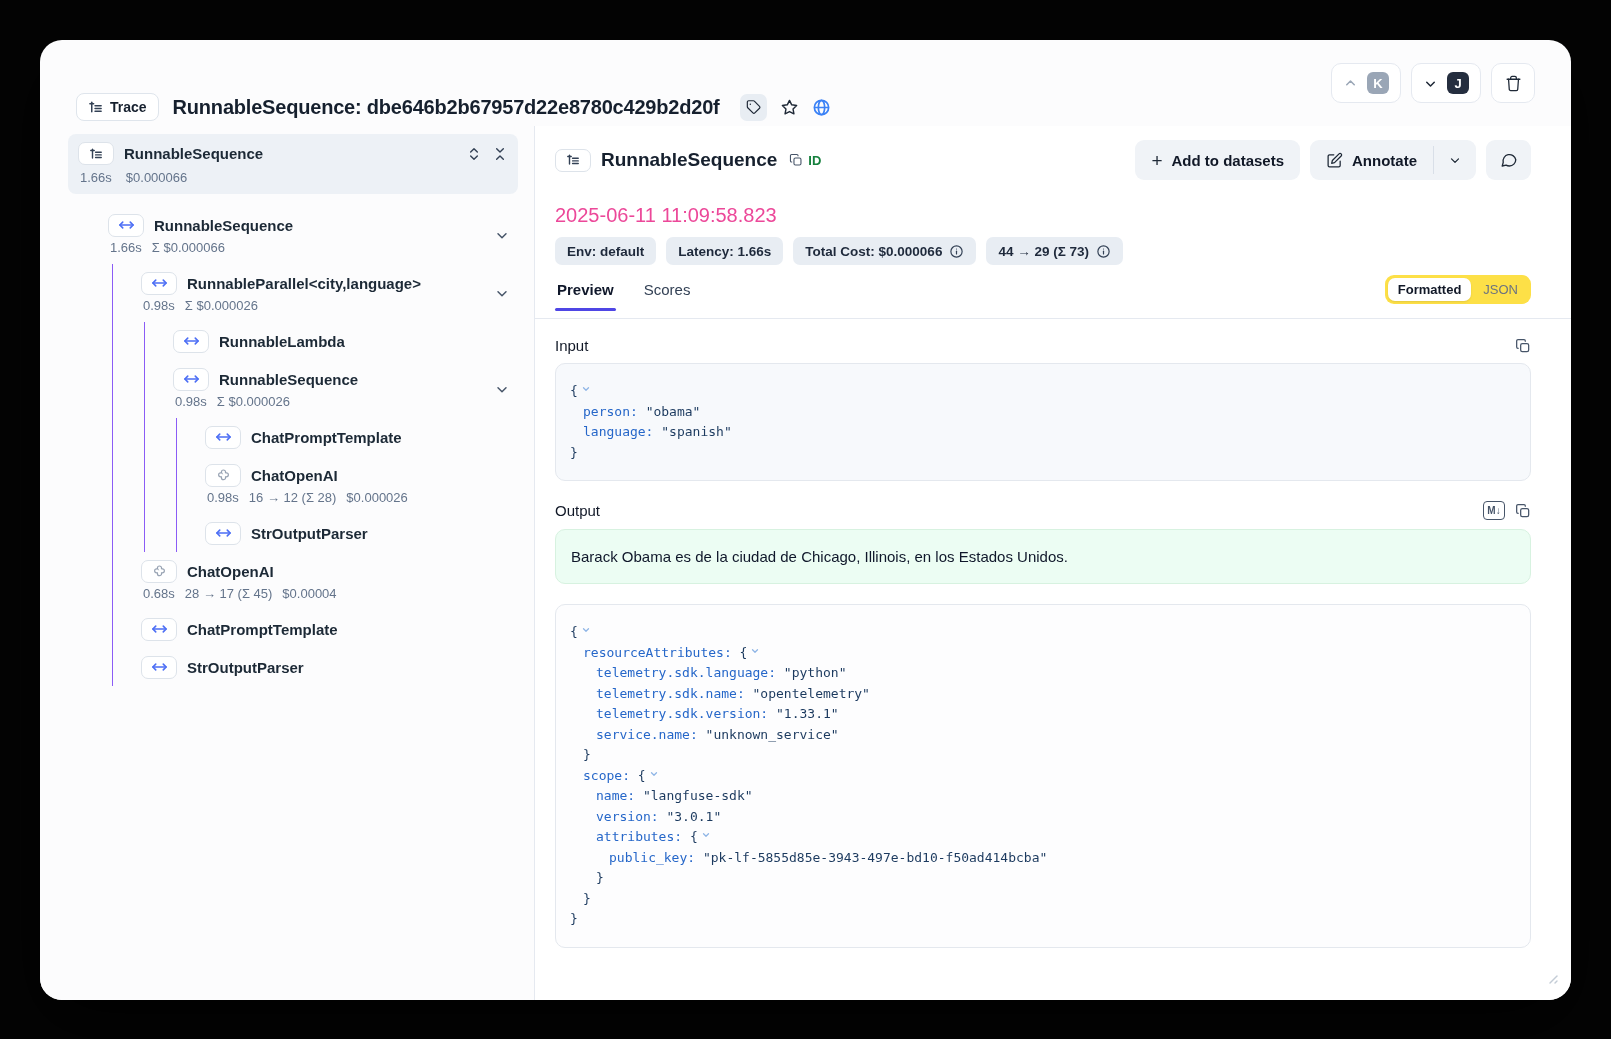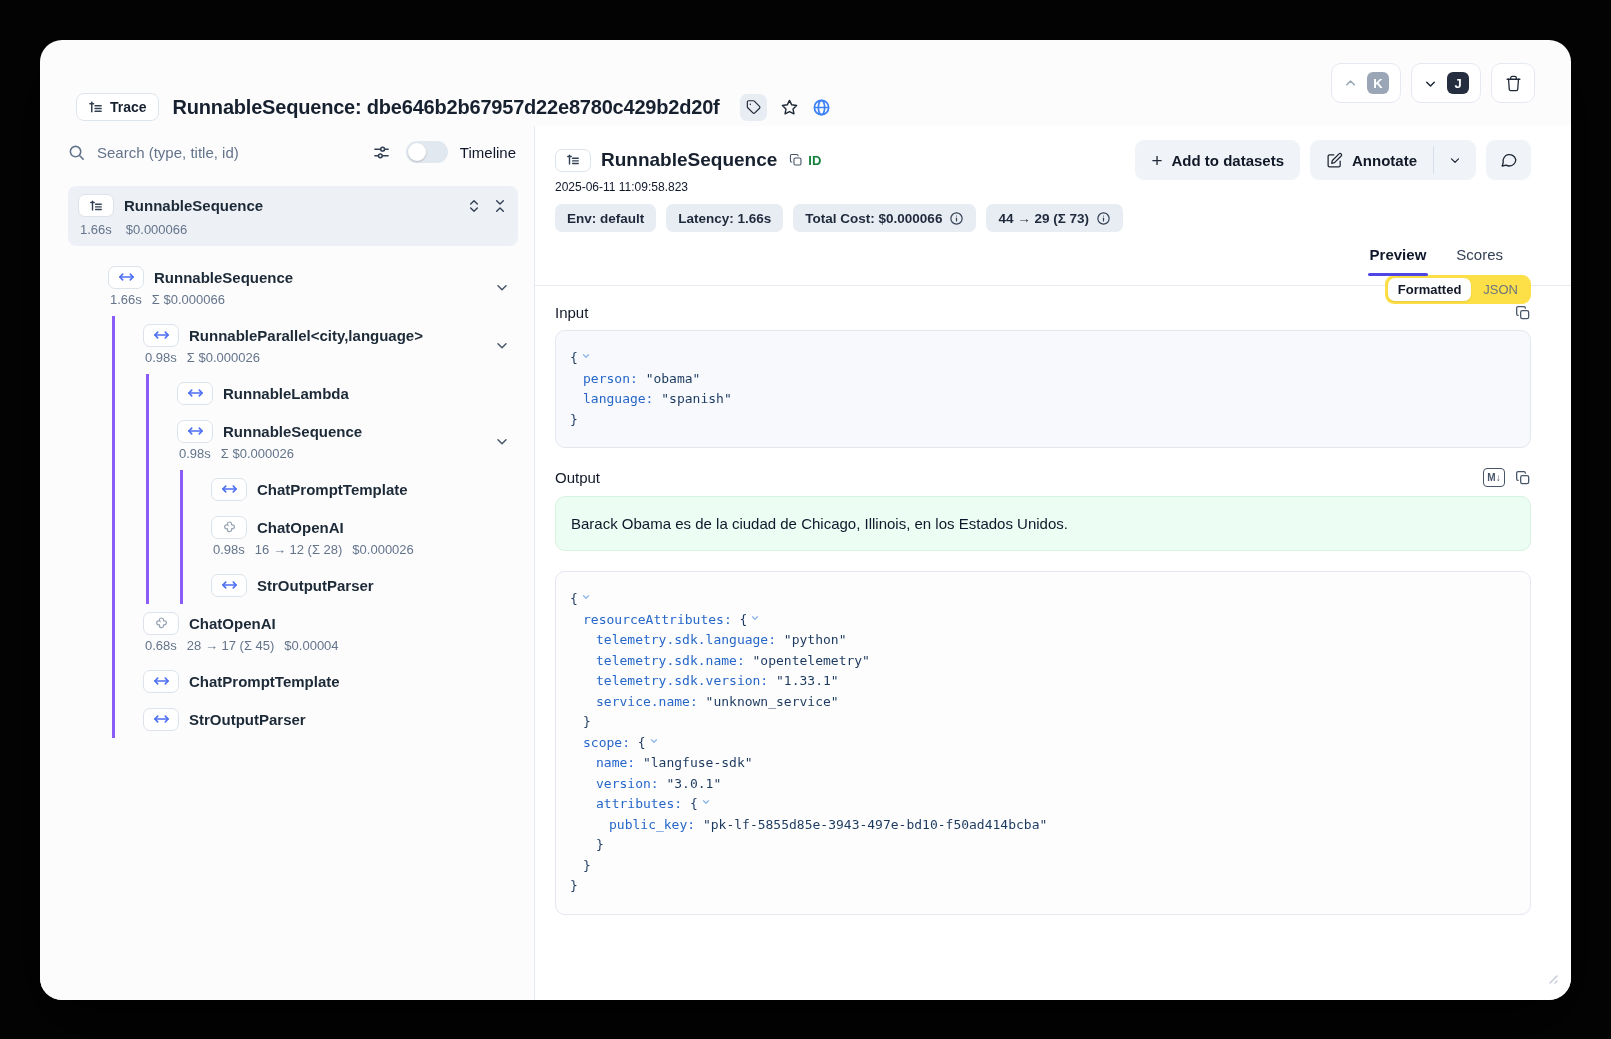--- a/index.html
+++ b/index.html
@@ -52,45 +52,45 @@
     display:inline-flex; align-items:center; justify-content:center; flex:0 0 auto; }
   .root-name{ font-size:15px; font-weight:600; color:#1c2936; }
   .root-icons{ margin-left:auto; display:flex; gap:10px; align-items:center; }
   .root-line2{ display:flex; gap:14px; font-size:13px; color:#64748b; margin-top:5px; padding-left:2px; }
   
   .t-node{ }
   .t-block{ position:relative; }
   .t-row{ display:flex; align-items:center; gap:10px; height:38px; padding-left:28px; cursor:pointer; }
   .t-name{ font-size:15px; font-weight:600; color:#1c2936; white-space:nowrap; }
   .t-metrics{ display:flex; gap:10px; font-size:13px; color:#64748b; padding-left:30px; height:24px; align-items:flex-start; margin-top:-4px; white-space:nowrap;}
-  .t-children{ margin-left:31px; border-left:3px solid #8b5cf6; }
+  .t-children{ margin-left:31px; border-left:1px solid #8b5cf6; }
   .t-node.top > .t-block .t-row{ padding-left:40px; }
   .t-node.top > .t-block .t-metrics{ padding-left:42px; }
   .t-node.top > .t-children{ margin-left:44px; }
   .t-chev{ position:absolute; right:8px; top:50%; transform:translateY(-50%); cursor:pointer; display:flex; }
   
   .main{ flex:1; background:#fff; display:flex; flex-direction:column; min-width:0; position:relative; }
   .main-top{ padding:14px 40px 0 20px; }
   .main-title-row{ display:flex; align-items:center; }
   .main-title{ font-size:19px; font-weight:700; color:#16202e; margin-left:10px; }
   .id-group{ display:flex; align-items:center; gap:5px; margin-left:12px; }
   .id-label{ font-size:13px; font-weight:600; color:#15803d; }
   .main-actions{ margin-left:auto; display:flex; align-items:center; gap:10px; }
   .soft-btn{ height:40px; background:#f0f3f7; border:none; border-radius:9px; display:flex; align-items:center;
     gap:9px; padding:0 16px; font-size:15px; font-weight:600; color:#111827; cursor:pointer; font-family:"Liberation Sans",sans-serif; }
   .split{ display:flex; align-items:stretch; background:#f0f3f7; border-radius:9px; overflow:hidden; }
   .split .soft-btn{ border-radius:0; background:transparent; }
   .split-divider{ width:1px; background:#d9dfe8; margin:6px 0; }
   .split-chev{ width:42px; display:flex; align-items:center; justify-content:center; cursor:pointer; }
   .icon-btn{ width:45px; height:40px; background:#f0f3f7; border-radius:9px; display:flex; align-items:center; justify-content:center; cursor:pointer; }
-  .timestamp{ font-size:12px; color:#0f172a; margin-top:0; }
+  .timestamp{ font-size:20px; color:#ec4899; margin-top:24px; }
   .badges-row{ display:flex; gap:10px; margin-top:10px; }
   .badge{ background:#e8edf3; border-radius:7px; padding:0 12px; height:28px; display:flex; align-items:center; gap:7px;
     font-size:13.5px; font-weight:600; color:#1e293b; white-space:nowrap; }
-  .tabs-row{ display:flex; align-items:flex-end; margin-top:14px; padding:0 40px 8px 20px; border-bottom:1px solid #e5e9f0; height:40px;flex-direction:column; }
+  .tabs-row{ display:flex; align-items:flex-end; margin-top:14px; padding:0 40px 8px 20px; border-bottom:1px solid #e5e9f0; height:40px; }
   .tab{ background:none; border:none; font-family:"Liberation Sans",sans-serif; font-size:15px; padding:0 2px 12px 2px;
     margin-right:26px; cursor:pointer; color:#334155; font-weight:500; position:relative; }
   .tab.active{ color:#0f172a; font-weight:600; }
   .tab.active::after{ content:""; position:absolute; left:0; right:0; bottom:-1px; height:3px; background:#4f46e5; border-radius:2px; }
   .seg{ margin-left:auto; margin-bottom:6px; background:#fde047; border-radius:9px; padding:3px; display:flex; gap:2px; }
   .seg button{ border:none; background:transparent; font-family:"Liberation Sans",sans-serif; font-size:13px; font-weight:500;
     color:#6b7280; padding:4px 10px; border-radius:7px; cursor:pointer; }
   .seg button.active{ background:#fff; color:#111827; font-weight:600; box-shadow:0 1px 2px rgba(0,0,0,.10); }
   .content{ flex:1; overflow:hidden; padding:18px 40px 0 20px; }
   .sec-head{ display:flex; align-items:center; margin-bottom:9px; }
@@ -174,41 +174,20 @@
               <path d="M19 6l-1 14a2 2 0 0 1-2 2H8a2 2 0 0 1-2-2L5 6"></path>
           </svg>
         </span>
       </button>
     </div>
   </div>
 
   <div class="win-body">
 
     <div class="sidebar">
-      <div class="search-row">
-        <span class="icon">
-          <svg width="17" height="17" viewBox="0 0 18 18" fill="none" stroke="#64748b" stroke-width="1.7" stroke-linecap="round">
-            <circle cx="8" cy="8" r="5.5"></circle>
-              <path d="M12.5 12.5L16 16"></path>
-          </svg>
-        </span>
-        <input class="search-input" placeholder="Search (type, title, id)" style="">
-        <span class="icon">
-          <svg width="17" height="17" viewBox="0 0 18 18" fill="none" stroke="#334155" stroke-width="1.6" stroke-linecap="round">
-            <path d="M2 5.5h6M12.5 5.5H16"></path>
-              <circle cx="10.2" cy="5.5" r="2"></circle>
-            <path d="M2 12.5h3.5M10 12.5H16"></path>
-              <circle cx="7.8" cy="12.5" r="2"></circle>
-          </svg>
-        </span>
-        <div class="toggle">
-            <div class="knob"></div>
-          </div>
-        <span class="timeline-label">Timeline</span>
-      </div>
 
       <div class="tree-scroll">
         <div class="root-row">
           <div class="root-line1">
             <span class="mini-pill">
               <svg width="14" height="14" viewBox="0 0 16 16" fill="none" stroke="#334155" stroke-width="1.6" stroke-linecap="round">
                 <path d="M4 2.5v10"></path>
                   <path d="M2 4h4"></path>
                   <path d="M7.5 6h6.5M7.5 9h6.5M7.5 12h6.5"></path>
               </svg>

